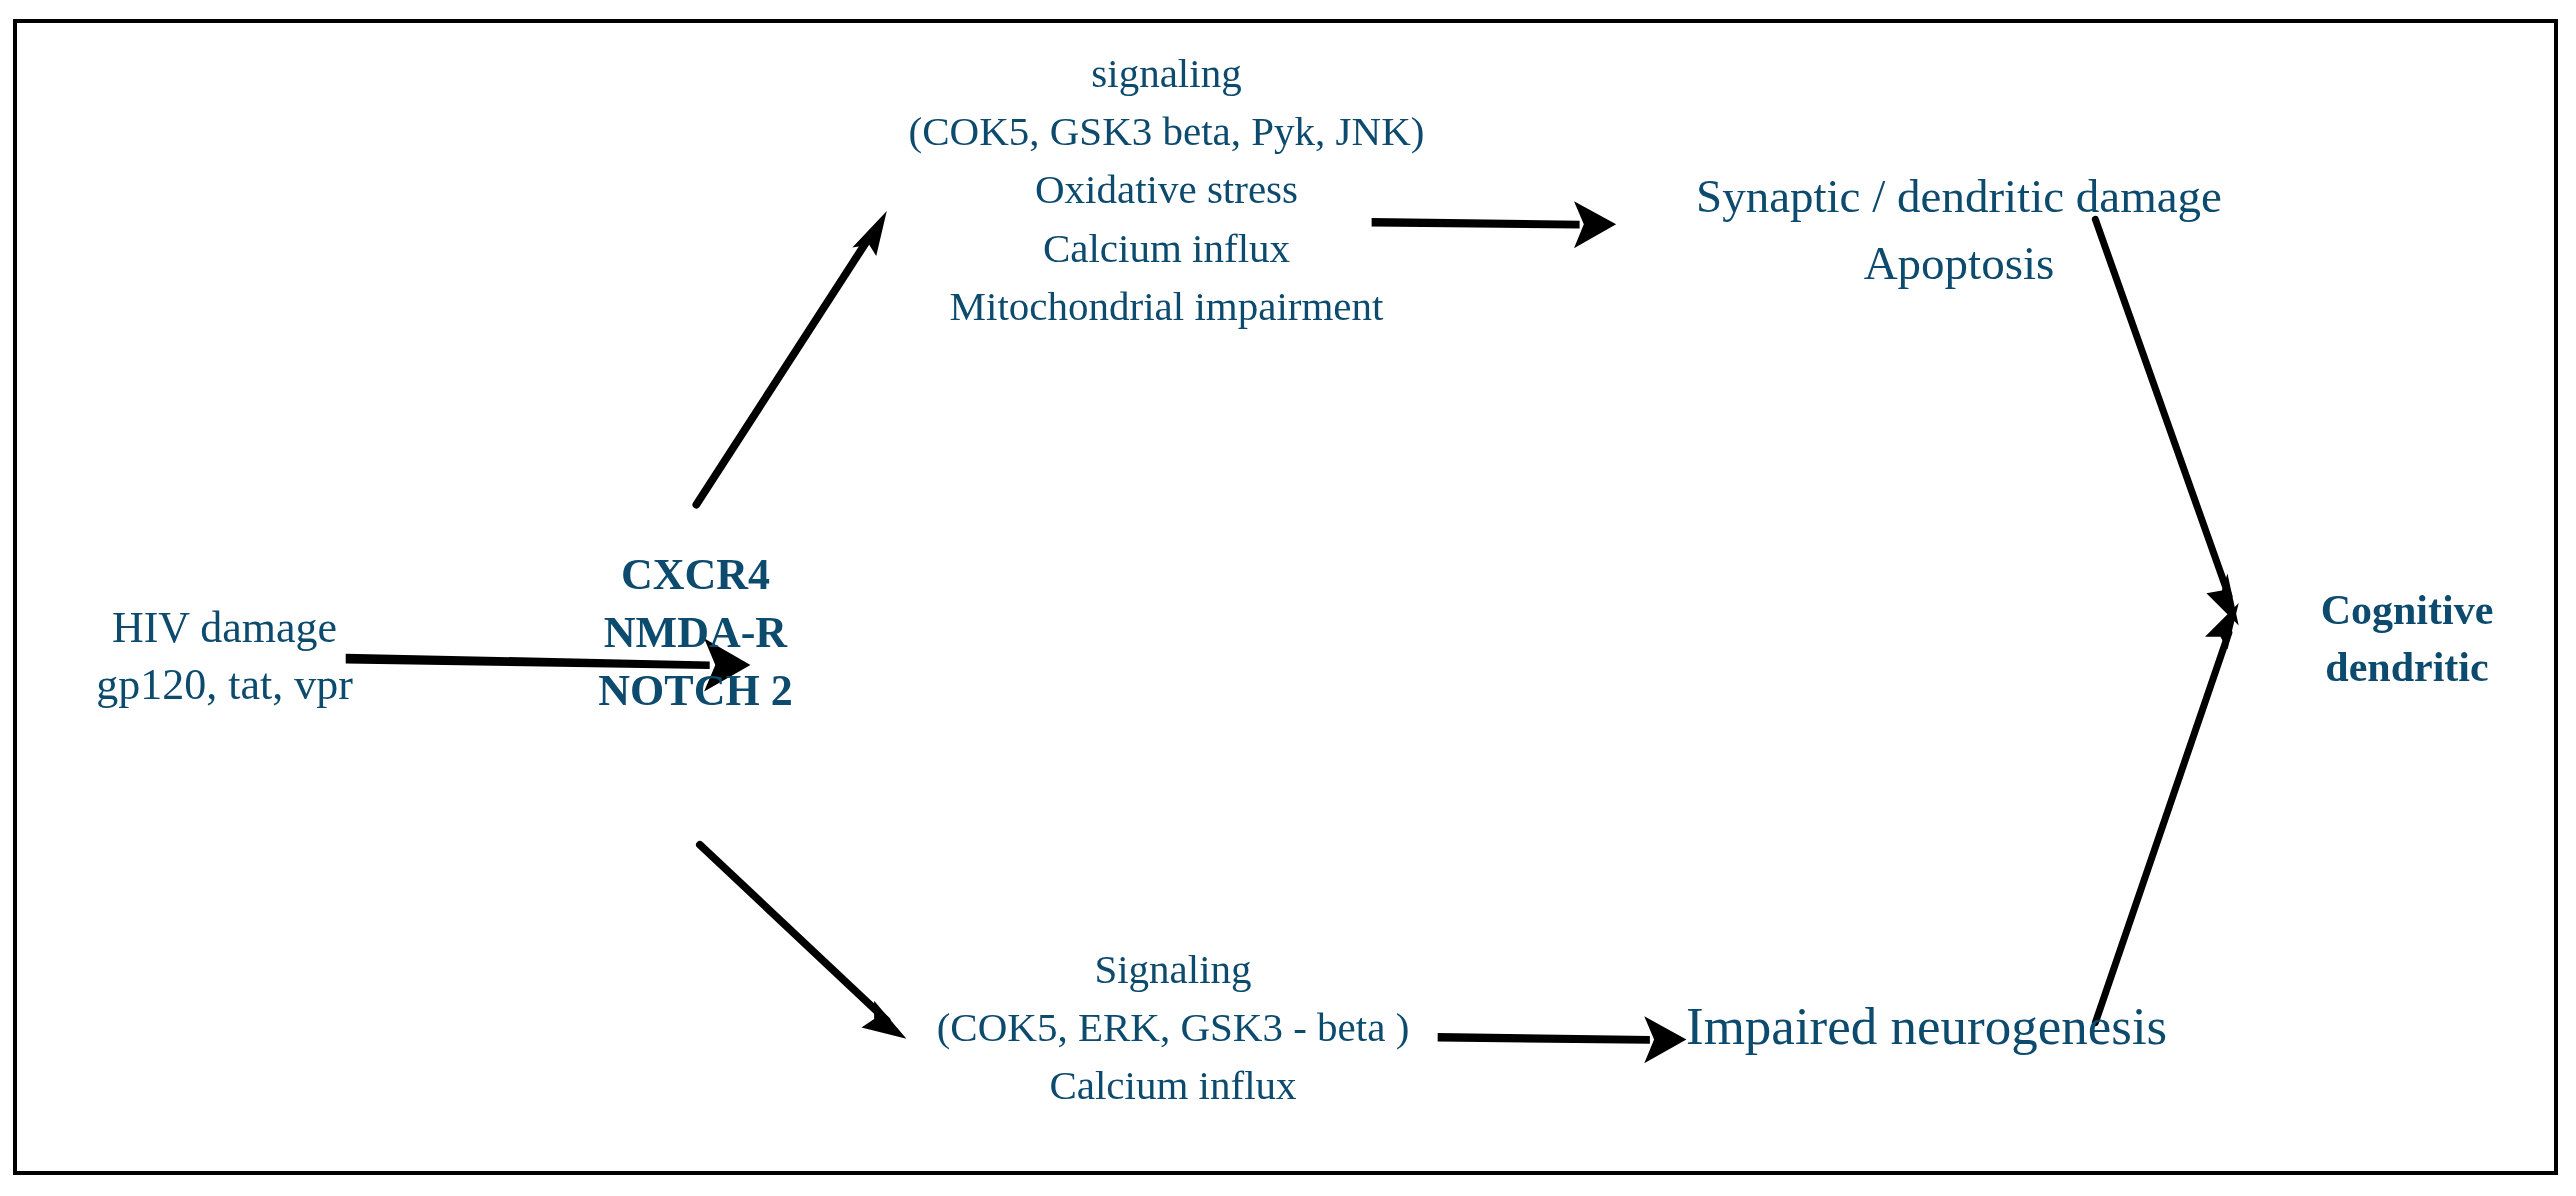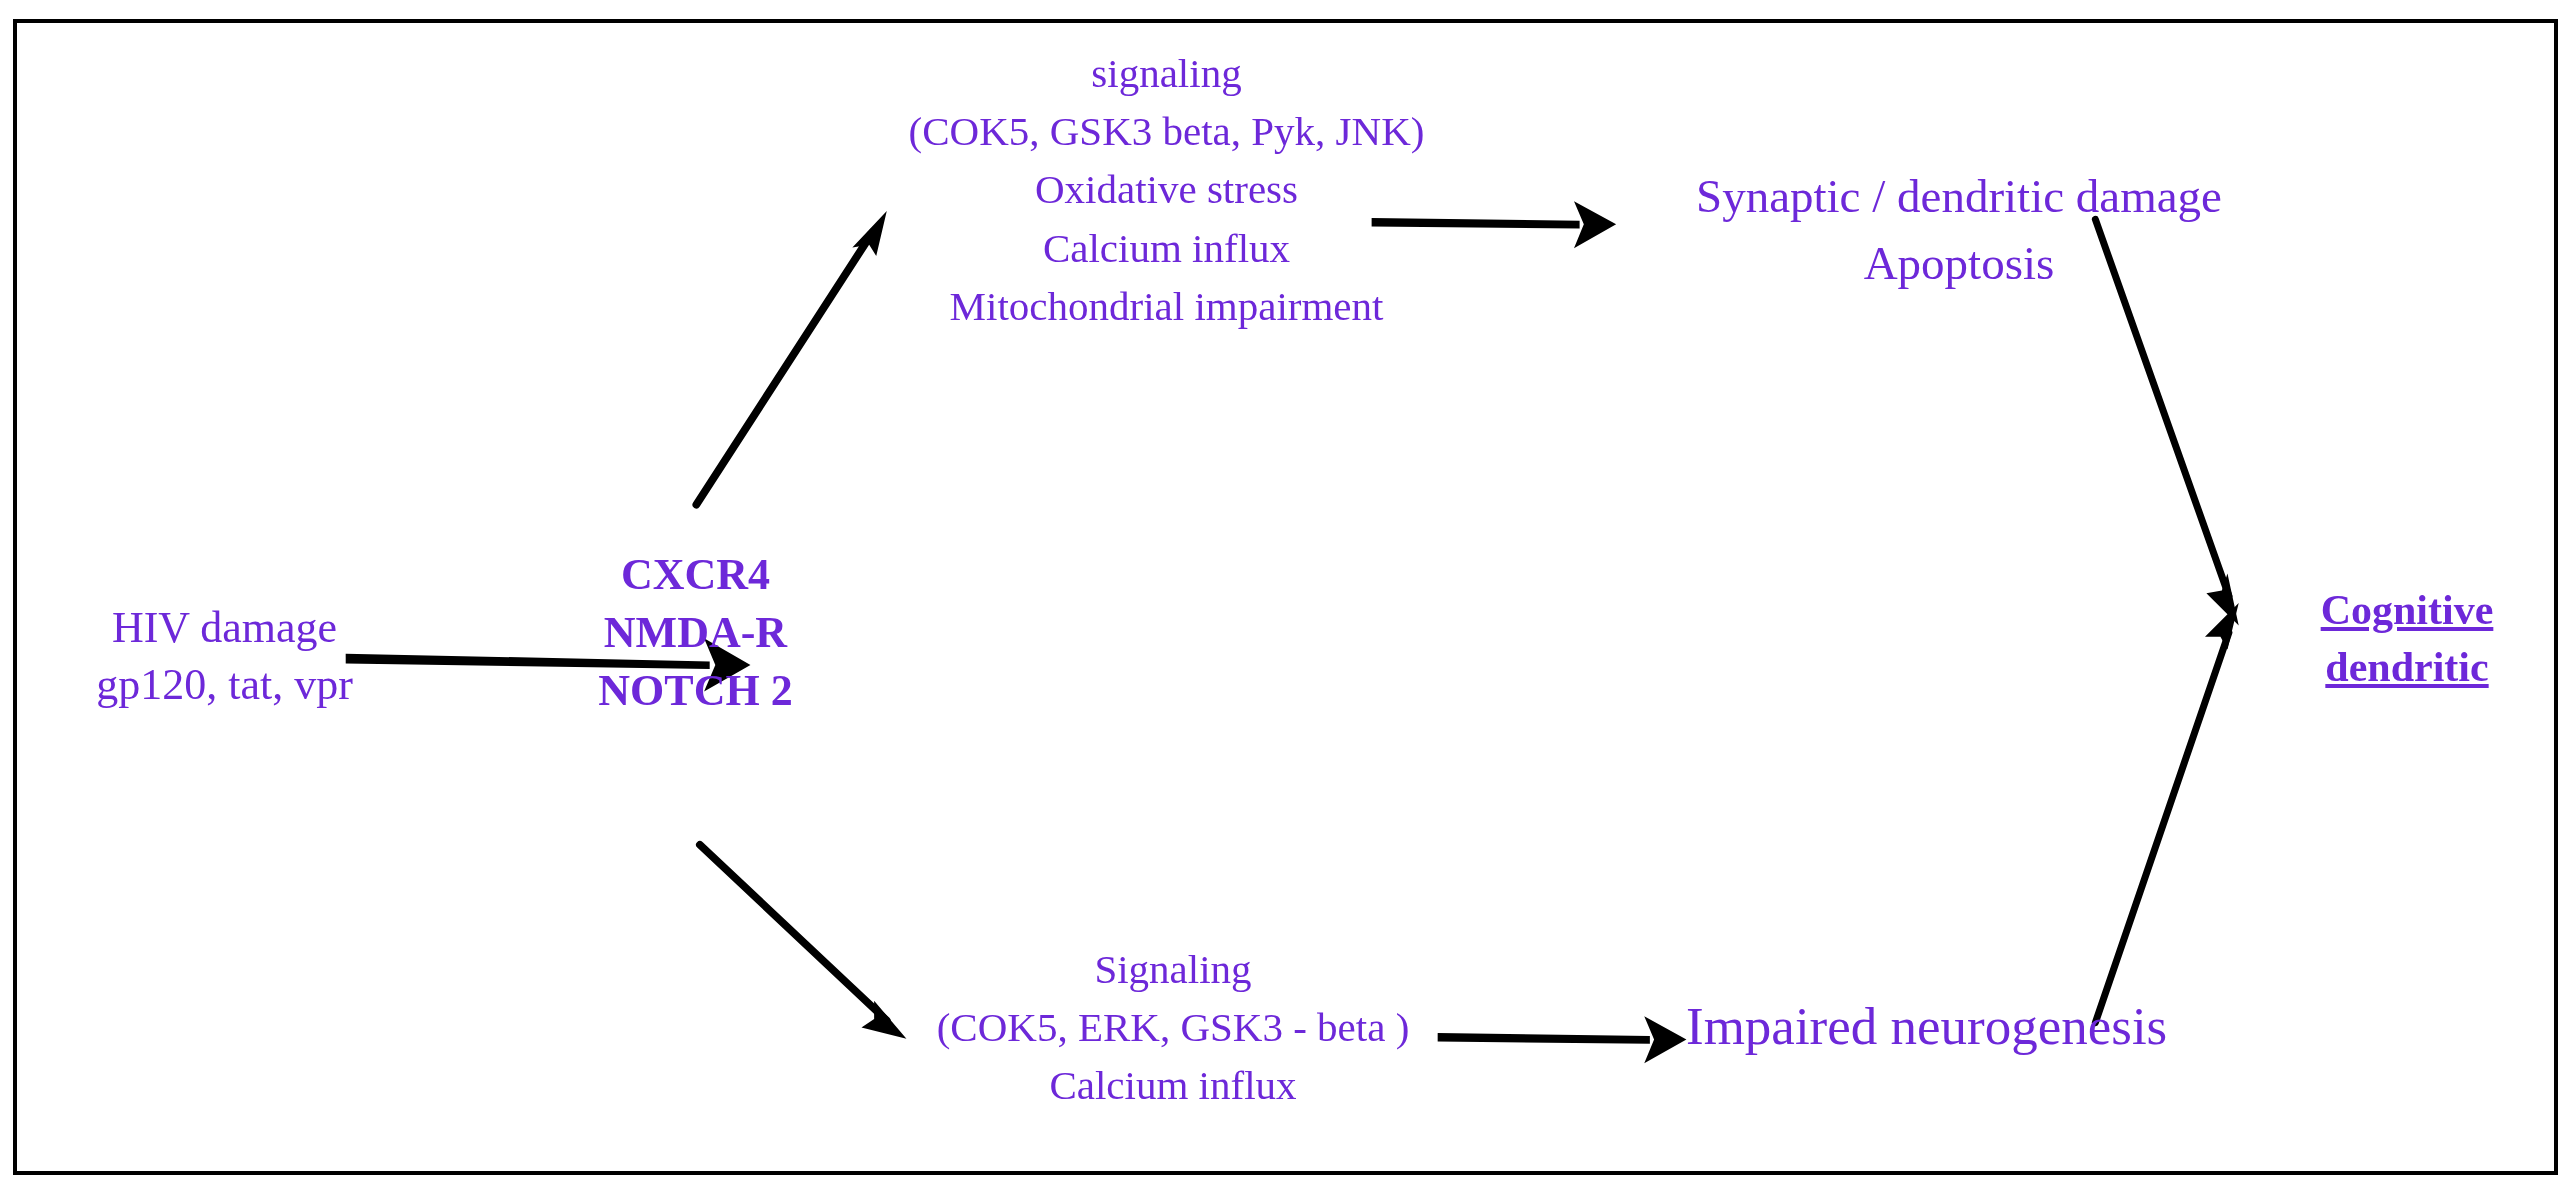--- a/index.html
+++ b/index.html
@@ -35,21 +35,21 @@
     width: 2576px;
     height: 1197px;
     pointer-events: none;
   }
   
   .node {
     position: absolute;
     text-align: center;
     line-height: 1.30;
     white-space: nowrap;
-    color: #6d28d9;
+    color: #0c4a6e;
   }
   .node .ln { display: block; }
   .bold { font-weight: bold; }
 
   
   #node-hiv-protein {
     left: 56px; top: 599px; width: 337px;
     font-size: 44px;
   }
   #node-receptor-hub {
@@ -74,21 +74,20 @@
   }
   #node-impaired-neurogenesis {
     left: 1686px; top: 992px; width: 464px;
     font-size: 53px;
     text-align: left;
   }
   #node-cognitive-impairment {
     left: 2291px; top: 582px; width: 232px;
     font-size: 42px; font-weight: bold;
     line-height: 1.35;
-    text-decoration: underline;
   }
 </style>
 </head>
 <body>
 
 <div id="canvas">
 
   <div id="frame"></div>
 
   <svg id="arrows" viewBox="0 0 3666 1703" xmlns="http://www.w3.org/2000/svg">

